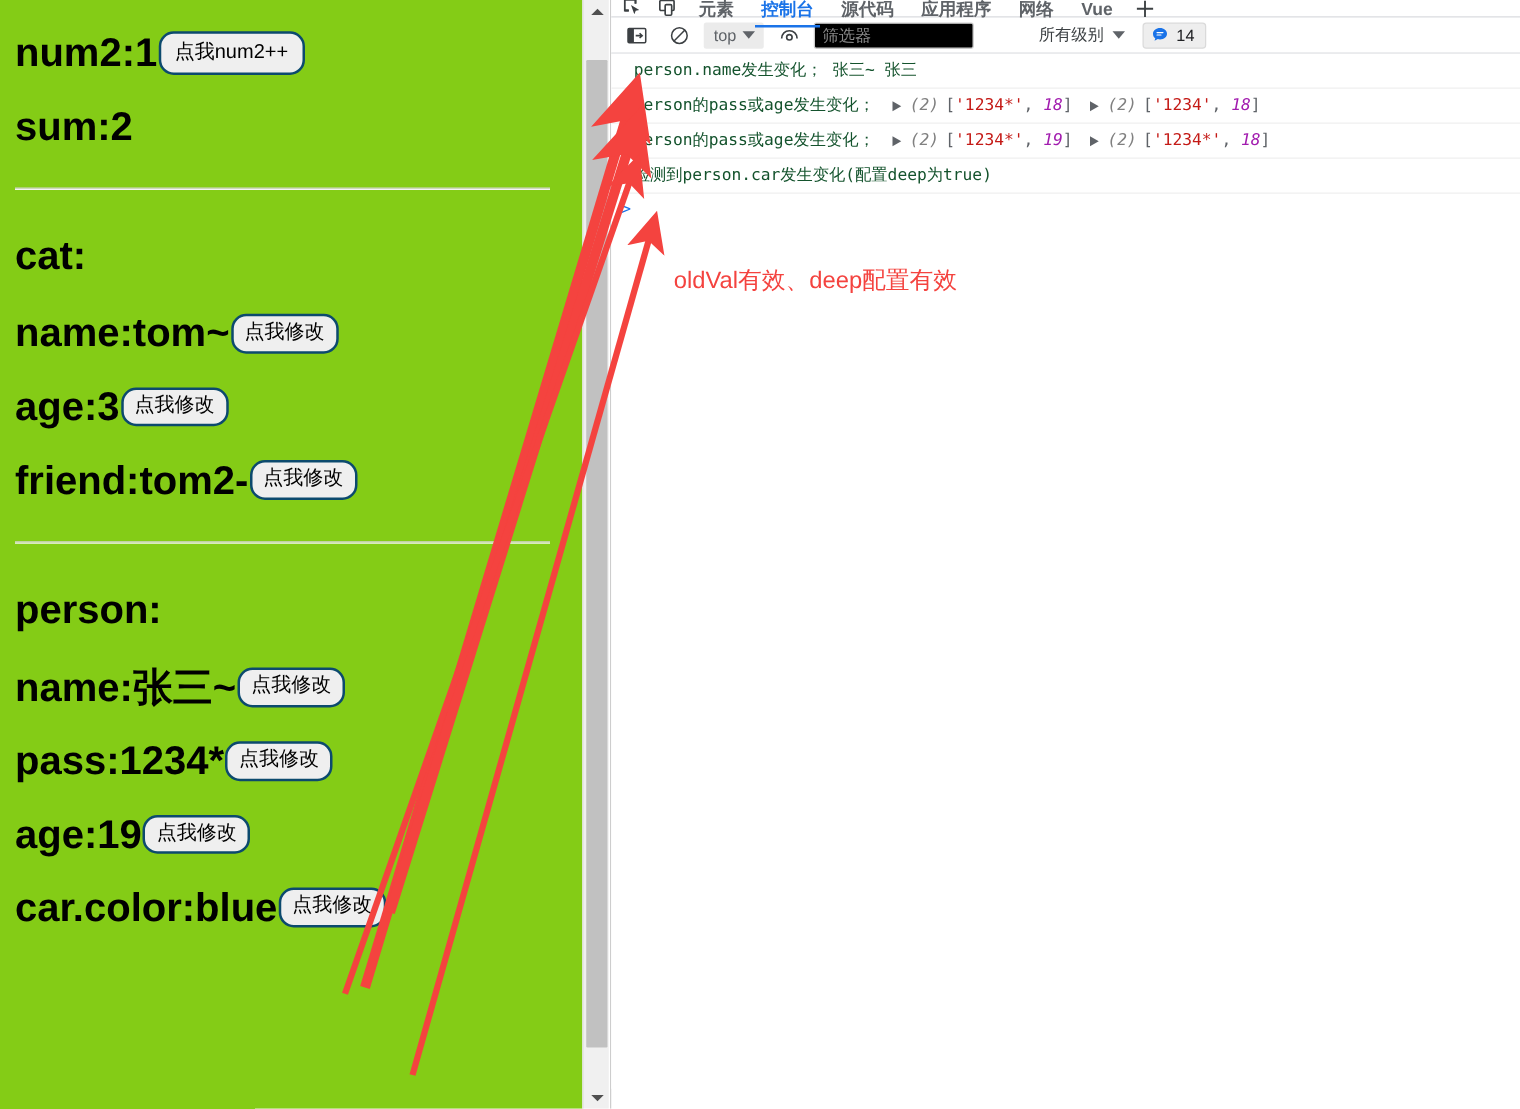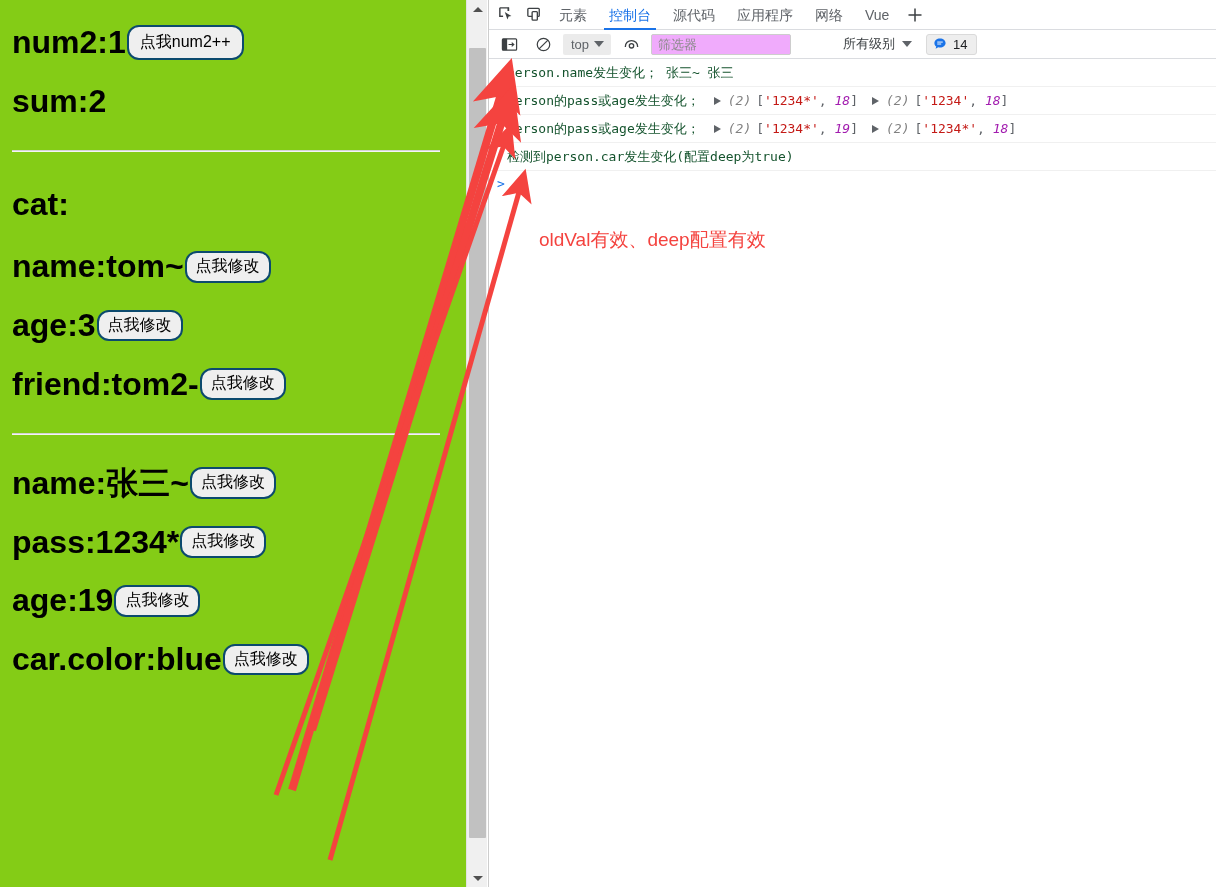--- a/index.html
+++ b/index.html
@@ -96,26 +96,27 @@
   #devtools {
     position: absolute;
     left: 488px; top: 0;
     width: 728px; height: 887px;
     background: #ffffff;
     border-left: 1px solid #cdcdcd;
     font-family: "Liberation Sans", sans-serif;
   }
   #dt-tabbar {
     position: relative;
-    height: 30px;
+    height: 14px;
     display: flex;
     align-items: center;
     border-bottom: 1px solid #dadce0;
     background: #ffffff;
     padding-left: 3px;
+    font-weight: bold;
   }
   .dt-icon-btn {
     width: 28px; height: 26px;
     display: flex; align-items: center; justify-content: center;
     cursor: pointer;
     flex: none;
   }
   .dt-tab {
     font-size: 14px;
     color: #5f6368;
@@ -161,29 +162,29 @@
     height: 21px;
   }
   .caret {
     width: 0; height: 0;
     border-left: 5px solid transparent;
     border-right: 5px solid transparent;
     border-top: 6px solid #5f6368;
   }
   #filter-input {
     flex: none;
-    width: 140px;
+    width: 128px;
     height: 21px;
     border: 1px solid #cdcdcd;
     border-radius: 2px;
     font-size: 13px;
     color: #5f6368;
     padding: 0 6px;
     font-family: "Liberation Sans", sans-serif;
-    background: #f0abfc;
+    background: #000000;
     outline: none;
   }
   #filter-input::placeholder { color: #8a8a8a; }
   .level-select {
     display: flex; align-items: center; gap: 7px;
     font-size: 13px; color: #3c4043;
     cursor: pointer;
     margin-left: 46px;
   }
   .msg-badge {
@@ -292,20 +293,21 @@
       </div>
 
       <div class="vline">
         <span>friend:</span>
           <span class="val">tom2-</span>
         <button class="btn">点我修改</button>
       </div>
 
       <hr class="sep">
 
+      <div class="vline section">person:</div>
 
       <div class="vline">
         <span>name:</span>
           <span class="val">张三~</span>
         <button class="btn">点我修改</button>
       </div>
 
       <div class="vline">
         <span>pass:</span>
           <span class="val">1234*</span>

